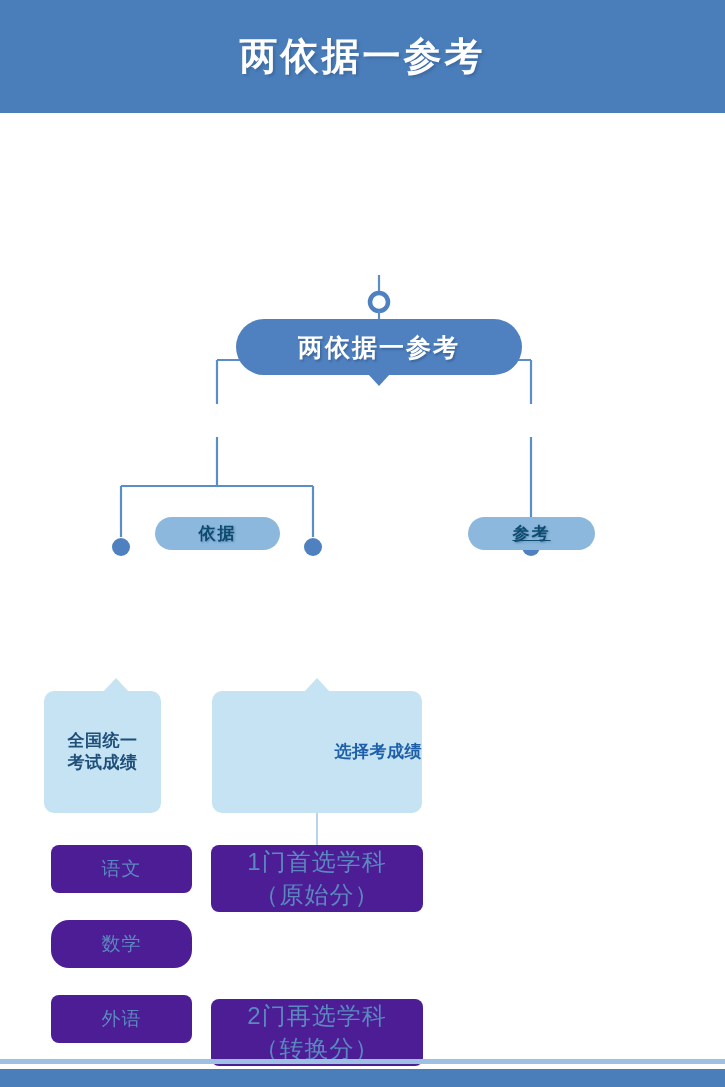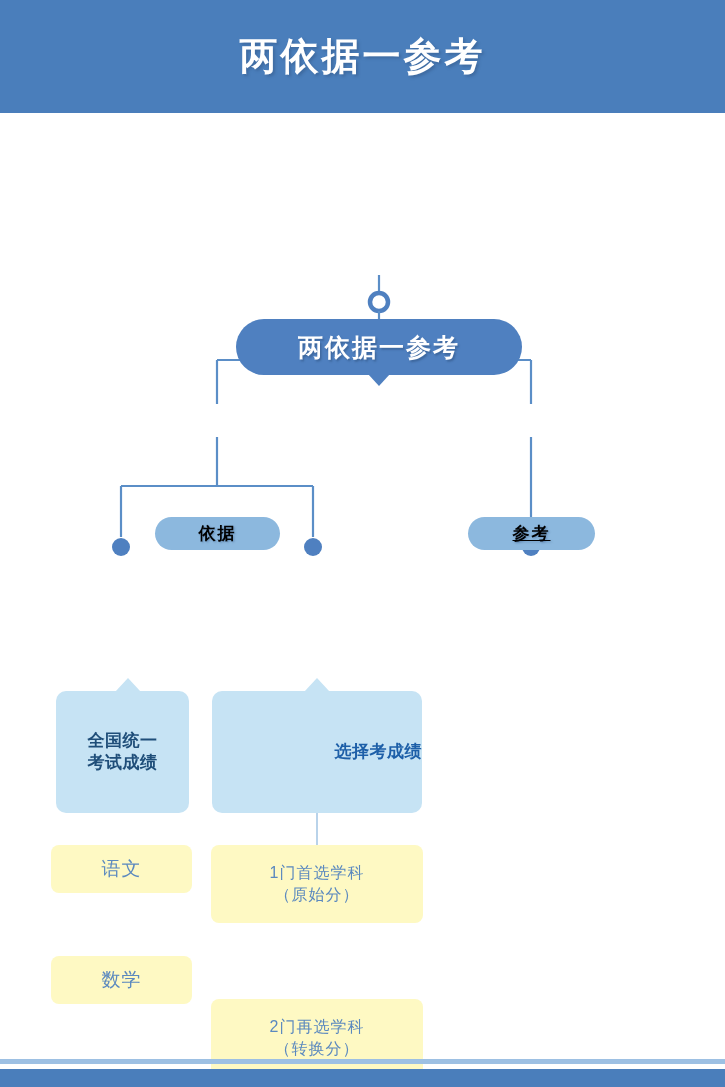--- a/index.html
+++ b/index.html
@@ -46,58 +46,58 @@
   #node-root .tail{
     position:absolute;left:50%;bottom:-11px;margin-left:-11px;
     width:0;height:0;border-left:11px solid transparent;
     border-right:11px solid transparent;border-top:12px solid #4f80c0;
   }
 
   
   .pill2{
     height:33px;background:#8cb8de;border-radius:17px;
     display:flex;align-items:center;justify-content:center;
-    color:#000000;font-size:17px;font-weight:700;letter-spacing:2px;
+    color:#0c4a6e;font-size:17px;font-weight:700;letter-spacing:2px;
     text-shadow:1.2px 1.2px 2px rgba(45,80,125,.38);
   }
   #node-yiju{left:155px;top:404px;width:125px;}
   #node-cankao{left:468px;top:404px;width:127px;text-decoration:underline;}
 
   
   .card3{
     top:578px;height:122px;background:#c6e3f4;border-radius:10px;
     display:flex;align-items:center;justify-content:center;
     text-align:center;line-height:1.32;
     font-size:17px;font-weight:700;color:#1f4e79;letter-spacing:.5px;
   }
   .card3 .notch{
     position:absolute;top:-13px;width:0;height:0;
     border-left:13px solid transparent;border-right:13px solid transparent;
     border-bottom:14px solid #c6e3f4;
   }
-  #node-national{left:56px;width:133px;}
+  #node-national{left:44px;width:117px;}
   #node-national .notch{left:59px;}
   #node-elective{left:212px;width:210px;}
   #node-elective .notch{left:92px;}
   #node-quality{left:459px;width:213px;}
   #node-quality .notch{left:93px;}
   #node-elective{color:#1d5fa8;justify-content:flex-end;}
 
   
   .leaf{
-    background:#fef9c3;border-radius:8px;
+    background:#4c1d95;border-radius:8px;
     display:flex;align-items:center;justify-content:center;
     text-align:center;line-height:1.35;
     font-size:19px;font-weight:400;color:#5b89bf;letter-spacing:1px;
   }
   .leaf-l{left:51px;width:141px;height:48px;}
   #leaf-yuwen{top:732px;}
-  #leaf-shuxue{top:843px;}
+  #leaf-shuxue{top:807px;border-radius:18px;}
   #leaf-waiyu{top:882px;}
-  .leaf-r{left:211px;width:212px;height:78px;font-size:16px;}
+  .leaf-r{left:211px;width:212px;height:67px;font-size:24px;}
   #leaf-first{top:732px;}
   #leaf-second{top:886px;}
 
   
   #footer-bar-thin{
     position:absolute;left:0;top:1059px;width:725px;height:5px;
     background:#9dc0e3;
   }
   #footer-bar-thick{
     position:absolute;left:0;top:1069px;width:725px;height:18px;
@@ -171,20 +171,23 @@
     <span class="notch"></span>
     <span class="ml">选择考成绩</span>
   </div>
 
   <div class="node leaf leaf-l" id="leaf-yuwen">
     <span class="ml">语文</span>
   </div>
   <div class="node leaf leaf-l" id="leaf-shuxue">
     <span class="ml">数学</span>
   </div>
+  <div class="node leaf leaf-l" id="leaf-waiyu">
+    <span class="ml">外语</span>
+  </div>
 
   <div class="node leaf leaf-r" id="leaf-first">
     <span class="ml">1门首选学科<br>（原始分）</span>
   </div>
   <div class="node leaf leaf-r" id="leaf-second">
     <span class="ml">2门再选学科<br>（转换分）</span>
   </div>
 
 </div>
 

